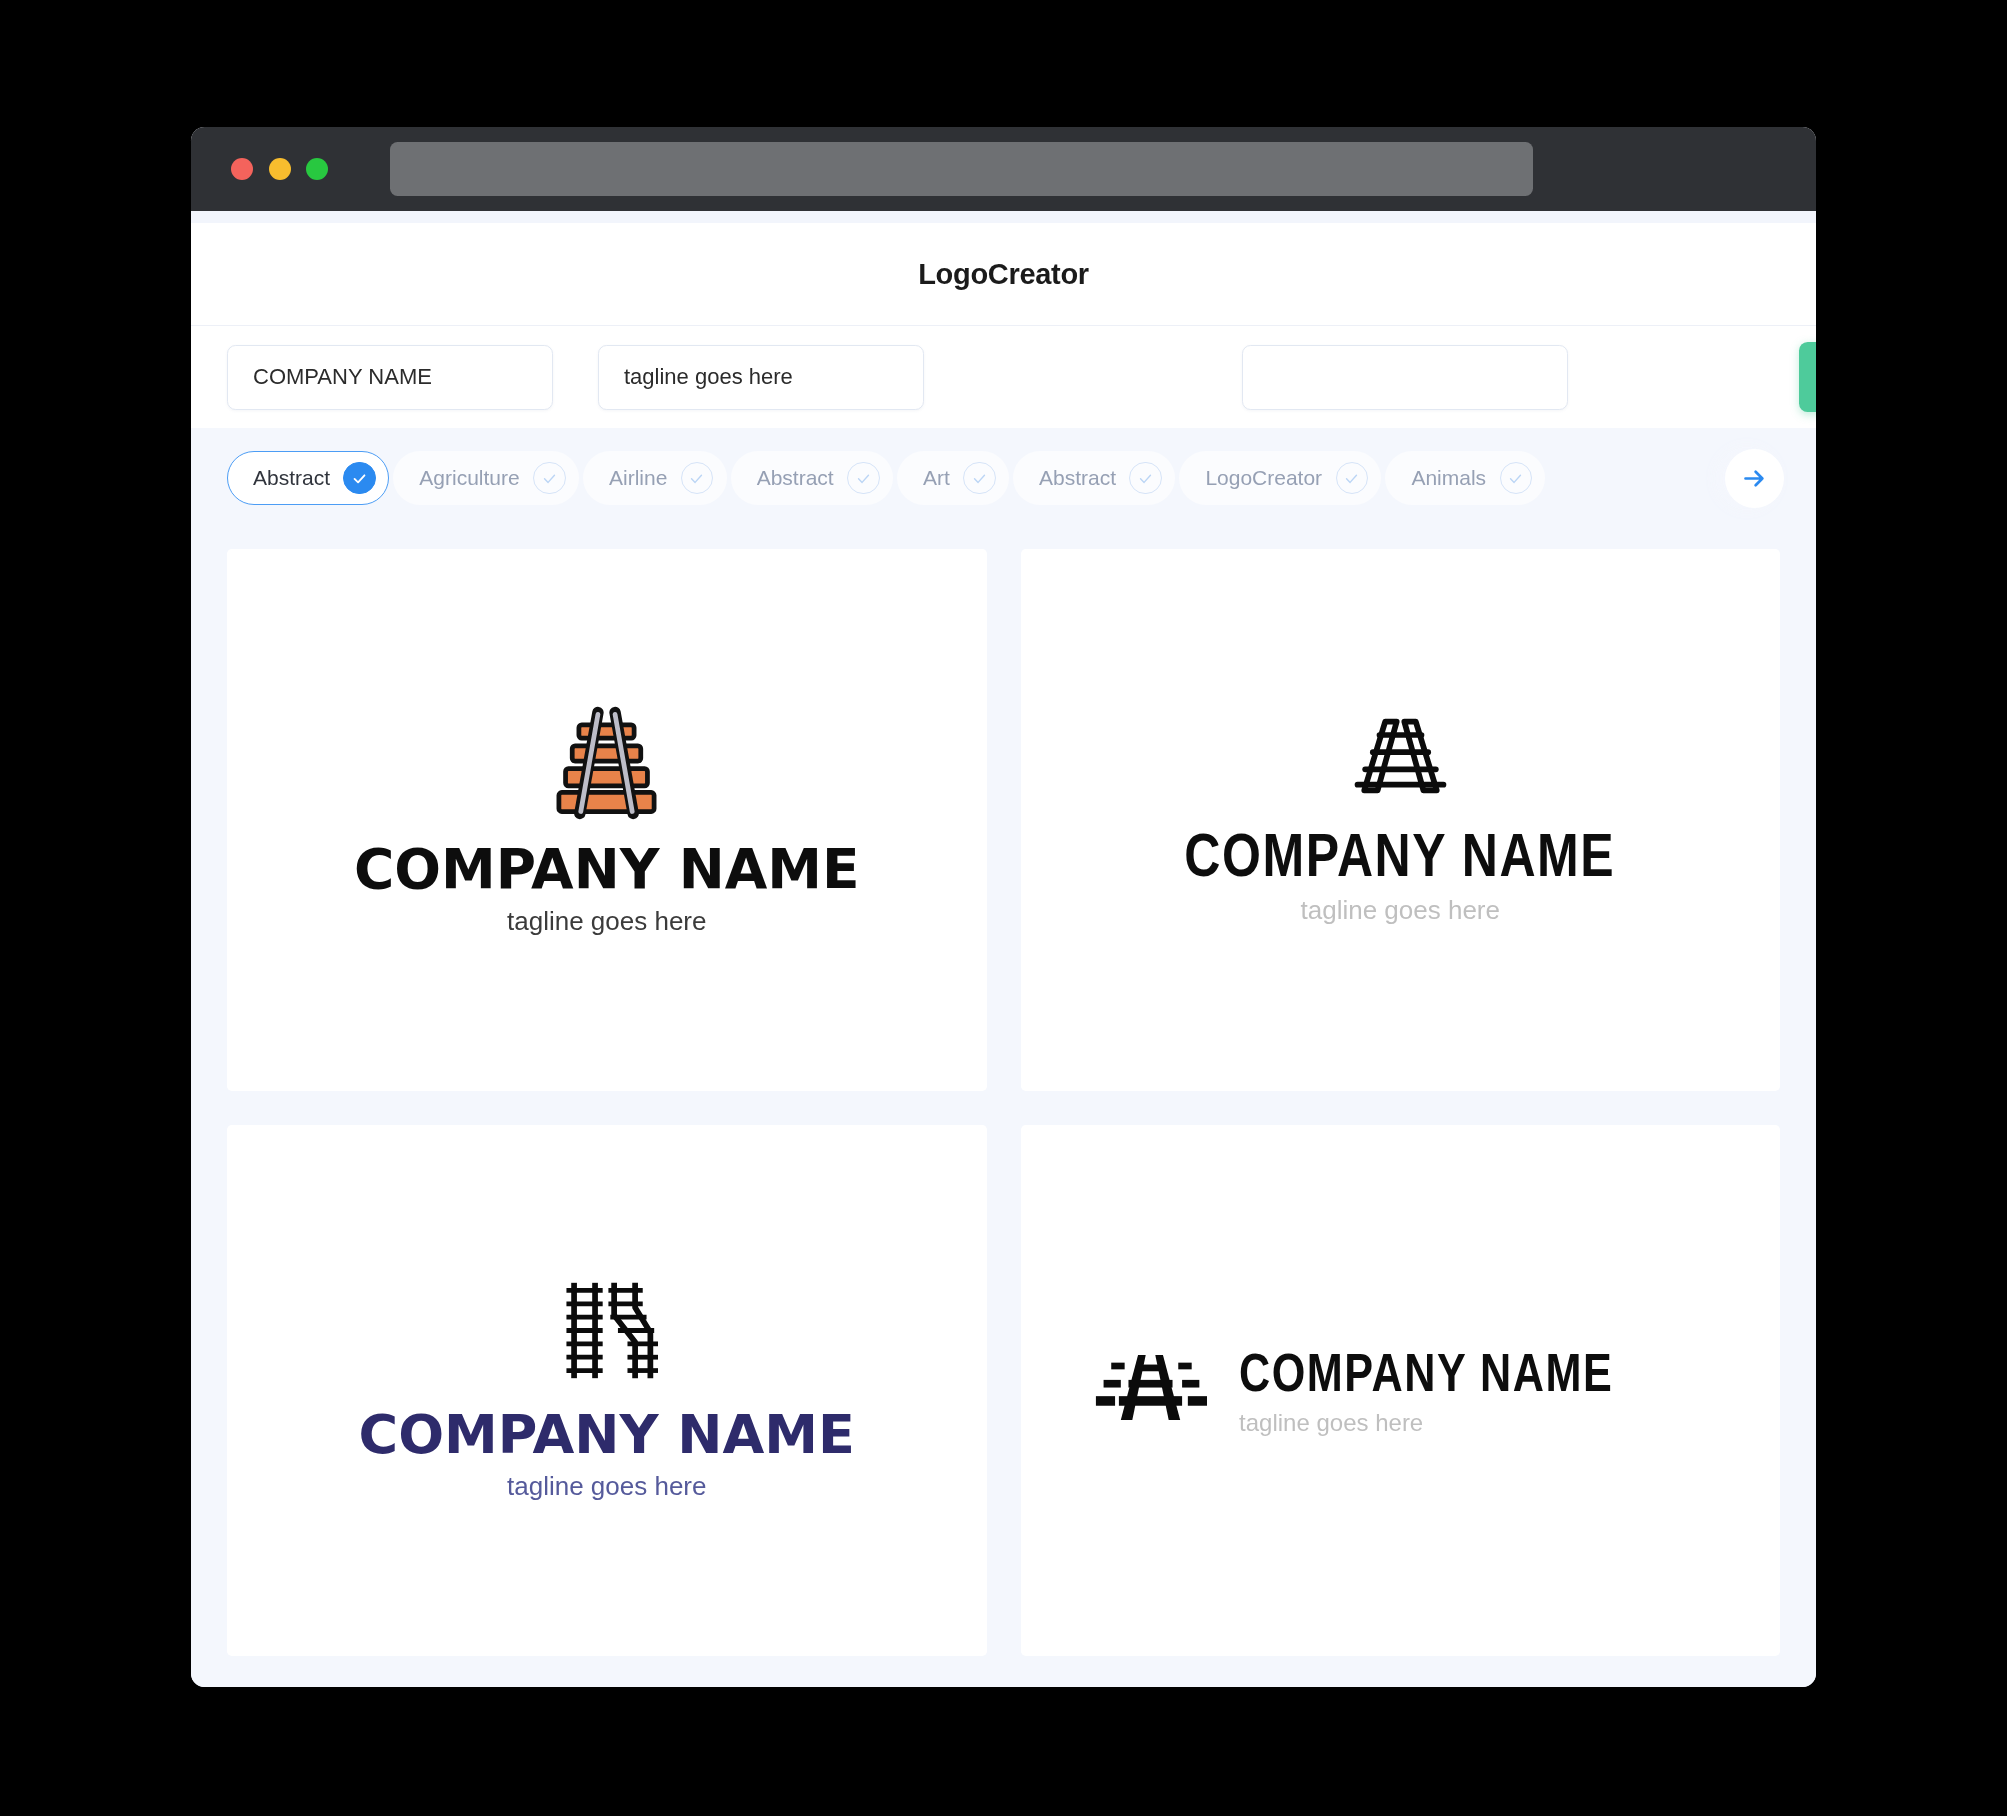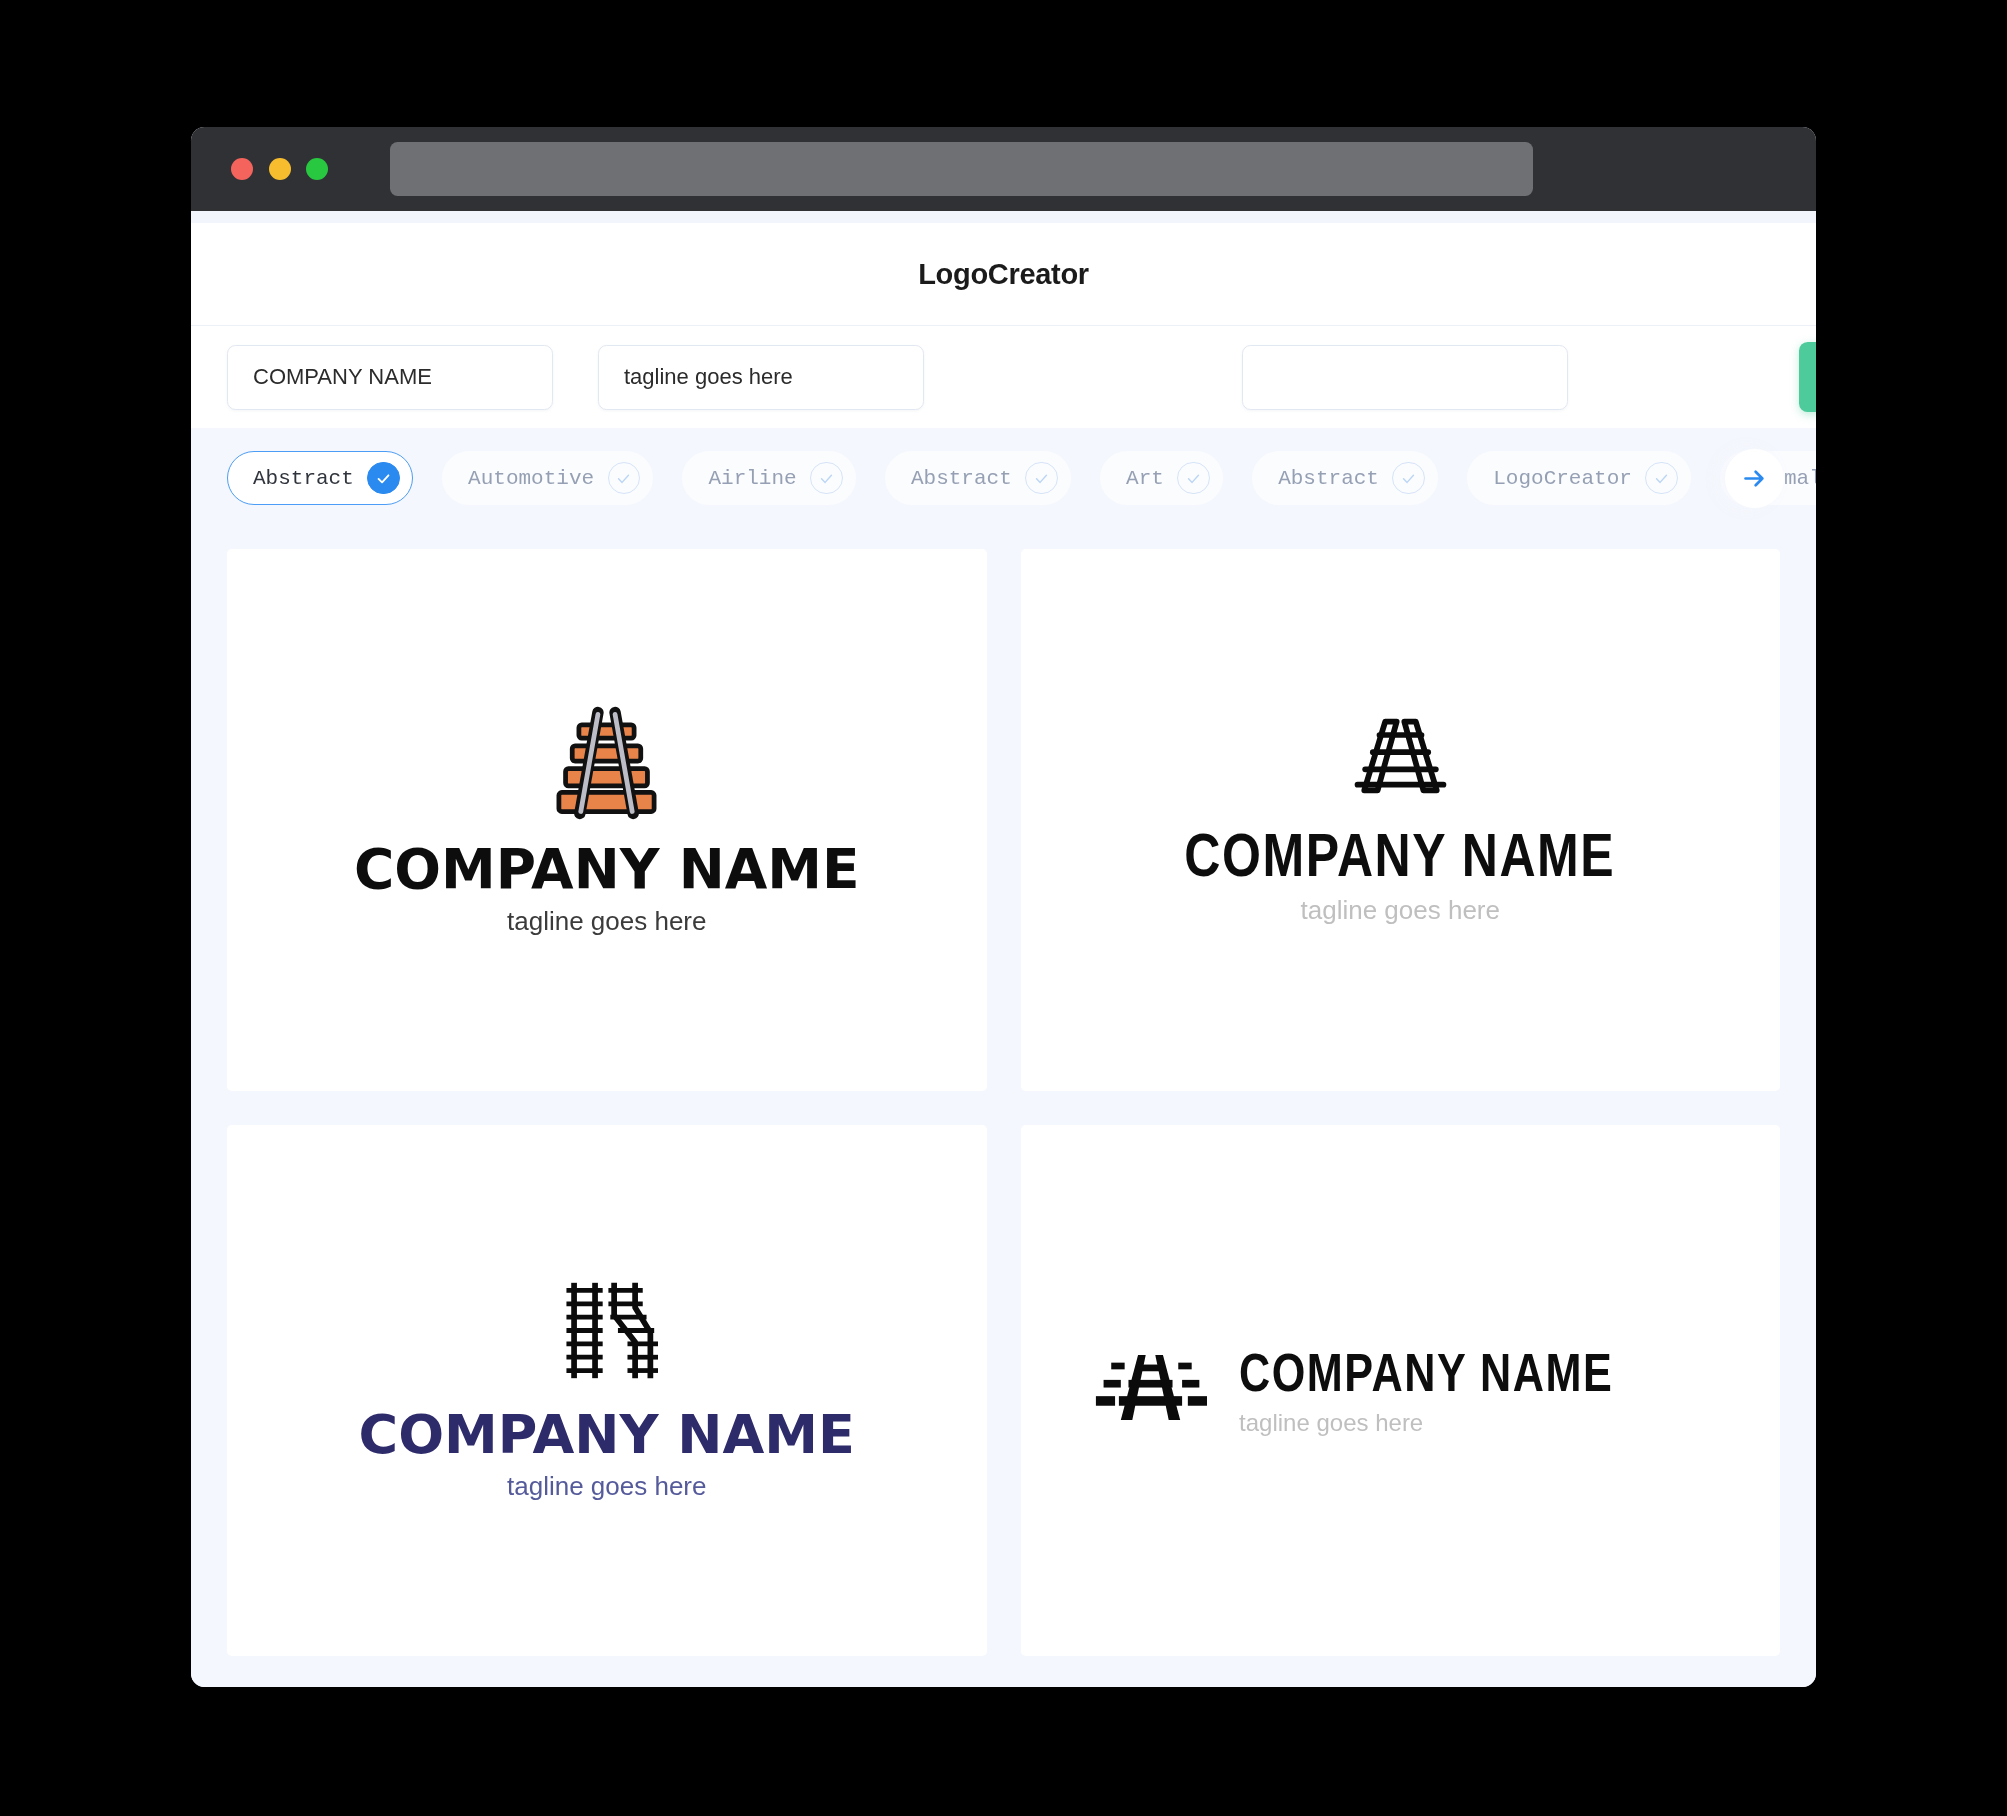--- a/index.html
+++ b/index.html
@@ -266,31 +266,31 @@
   </div>
 
   <div id="search-row">
     <input id="company-name-input" class="text-input" type="text" value="COMPANY NAME" style="">
     <input id="tagline-input" class="text-input" type="text" value="tagline goes here" style="">
     <input id="keyword-input" class="text-input" type="text" value="" style="">
     <button id="search-button">SEARCH</button>
   </div>
 
   <div id="category-row">
-    <div id="chip-container" style="display:flex;gap:29px;align-items:flex-end;font-family:Liberation Mono, monospace;">
+    <div id="chip-container" style="display:flex;gap:4px;align-items:flex-end;">
         <div class="chip selected">
           <span class="chip-label">Abstract</span>
           <span class="chip-check">
             <svg viewBox="0 0 24 24" fill="none">
               <path d="M5 12.5l5 5 9-10" stroke-width="2" stroke-linecap="round" stroke-linejoin="round"></path>
             </svg>
           </span>
         </div>
         <div class="chip">
-          <span class="chip-label">Automotive</span>
+          <span class="chip-label">Agriculture</span>
           <span class="chip-check">
             <svg viewBox="0 0 24 24" fill="none">
               <path d="M5 12.5l5 5 9-10" stroke-width="2" stroke-linecap="round" stroke-linejoin="round"></path>
             </svg>
           </span>
         </div>
         <div class="chip">
           <span class="chip-label">Airline</span>
           <span class="chip-check">
             <svg viewBox="0 0 24 24" fill="none">

